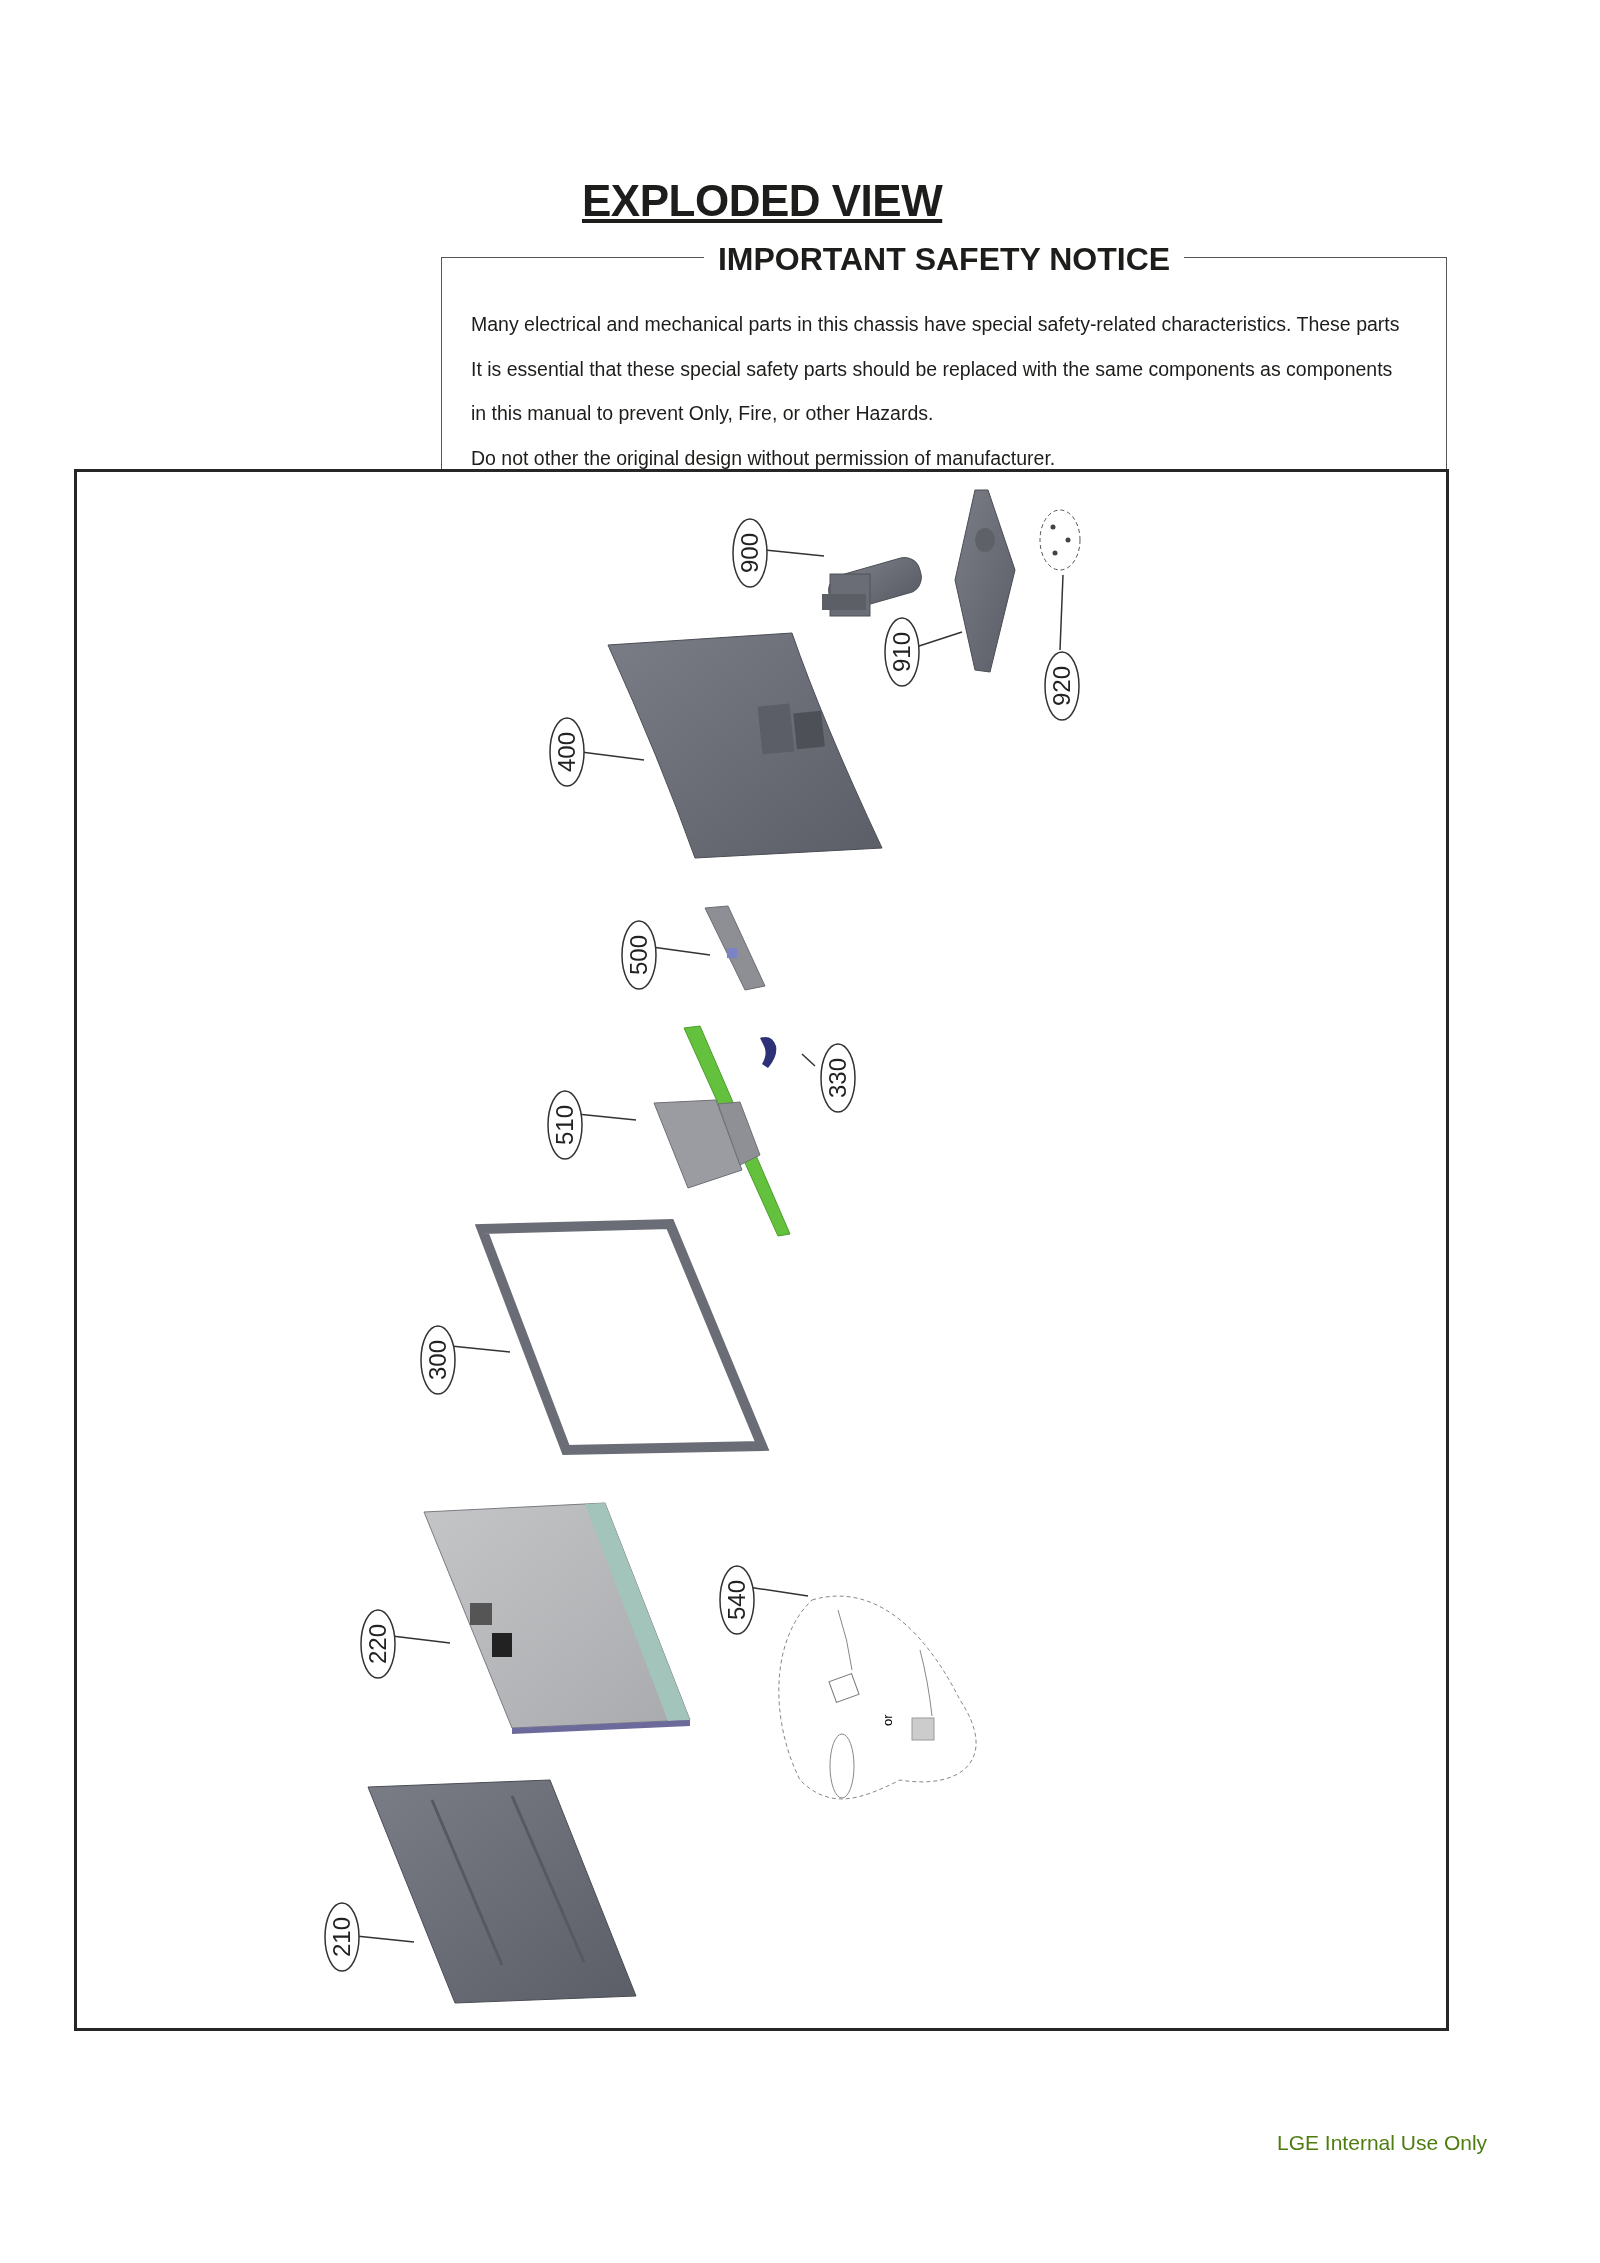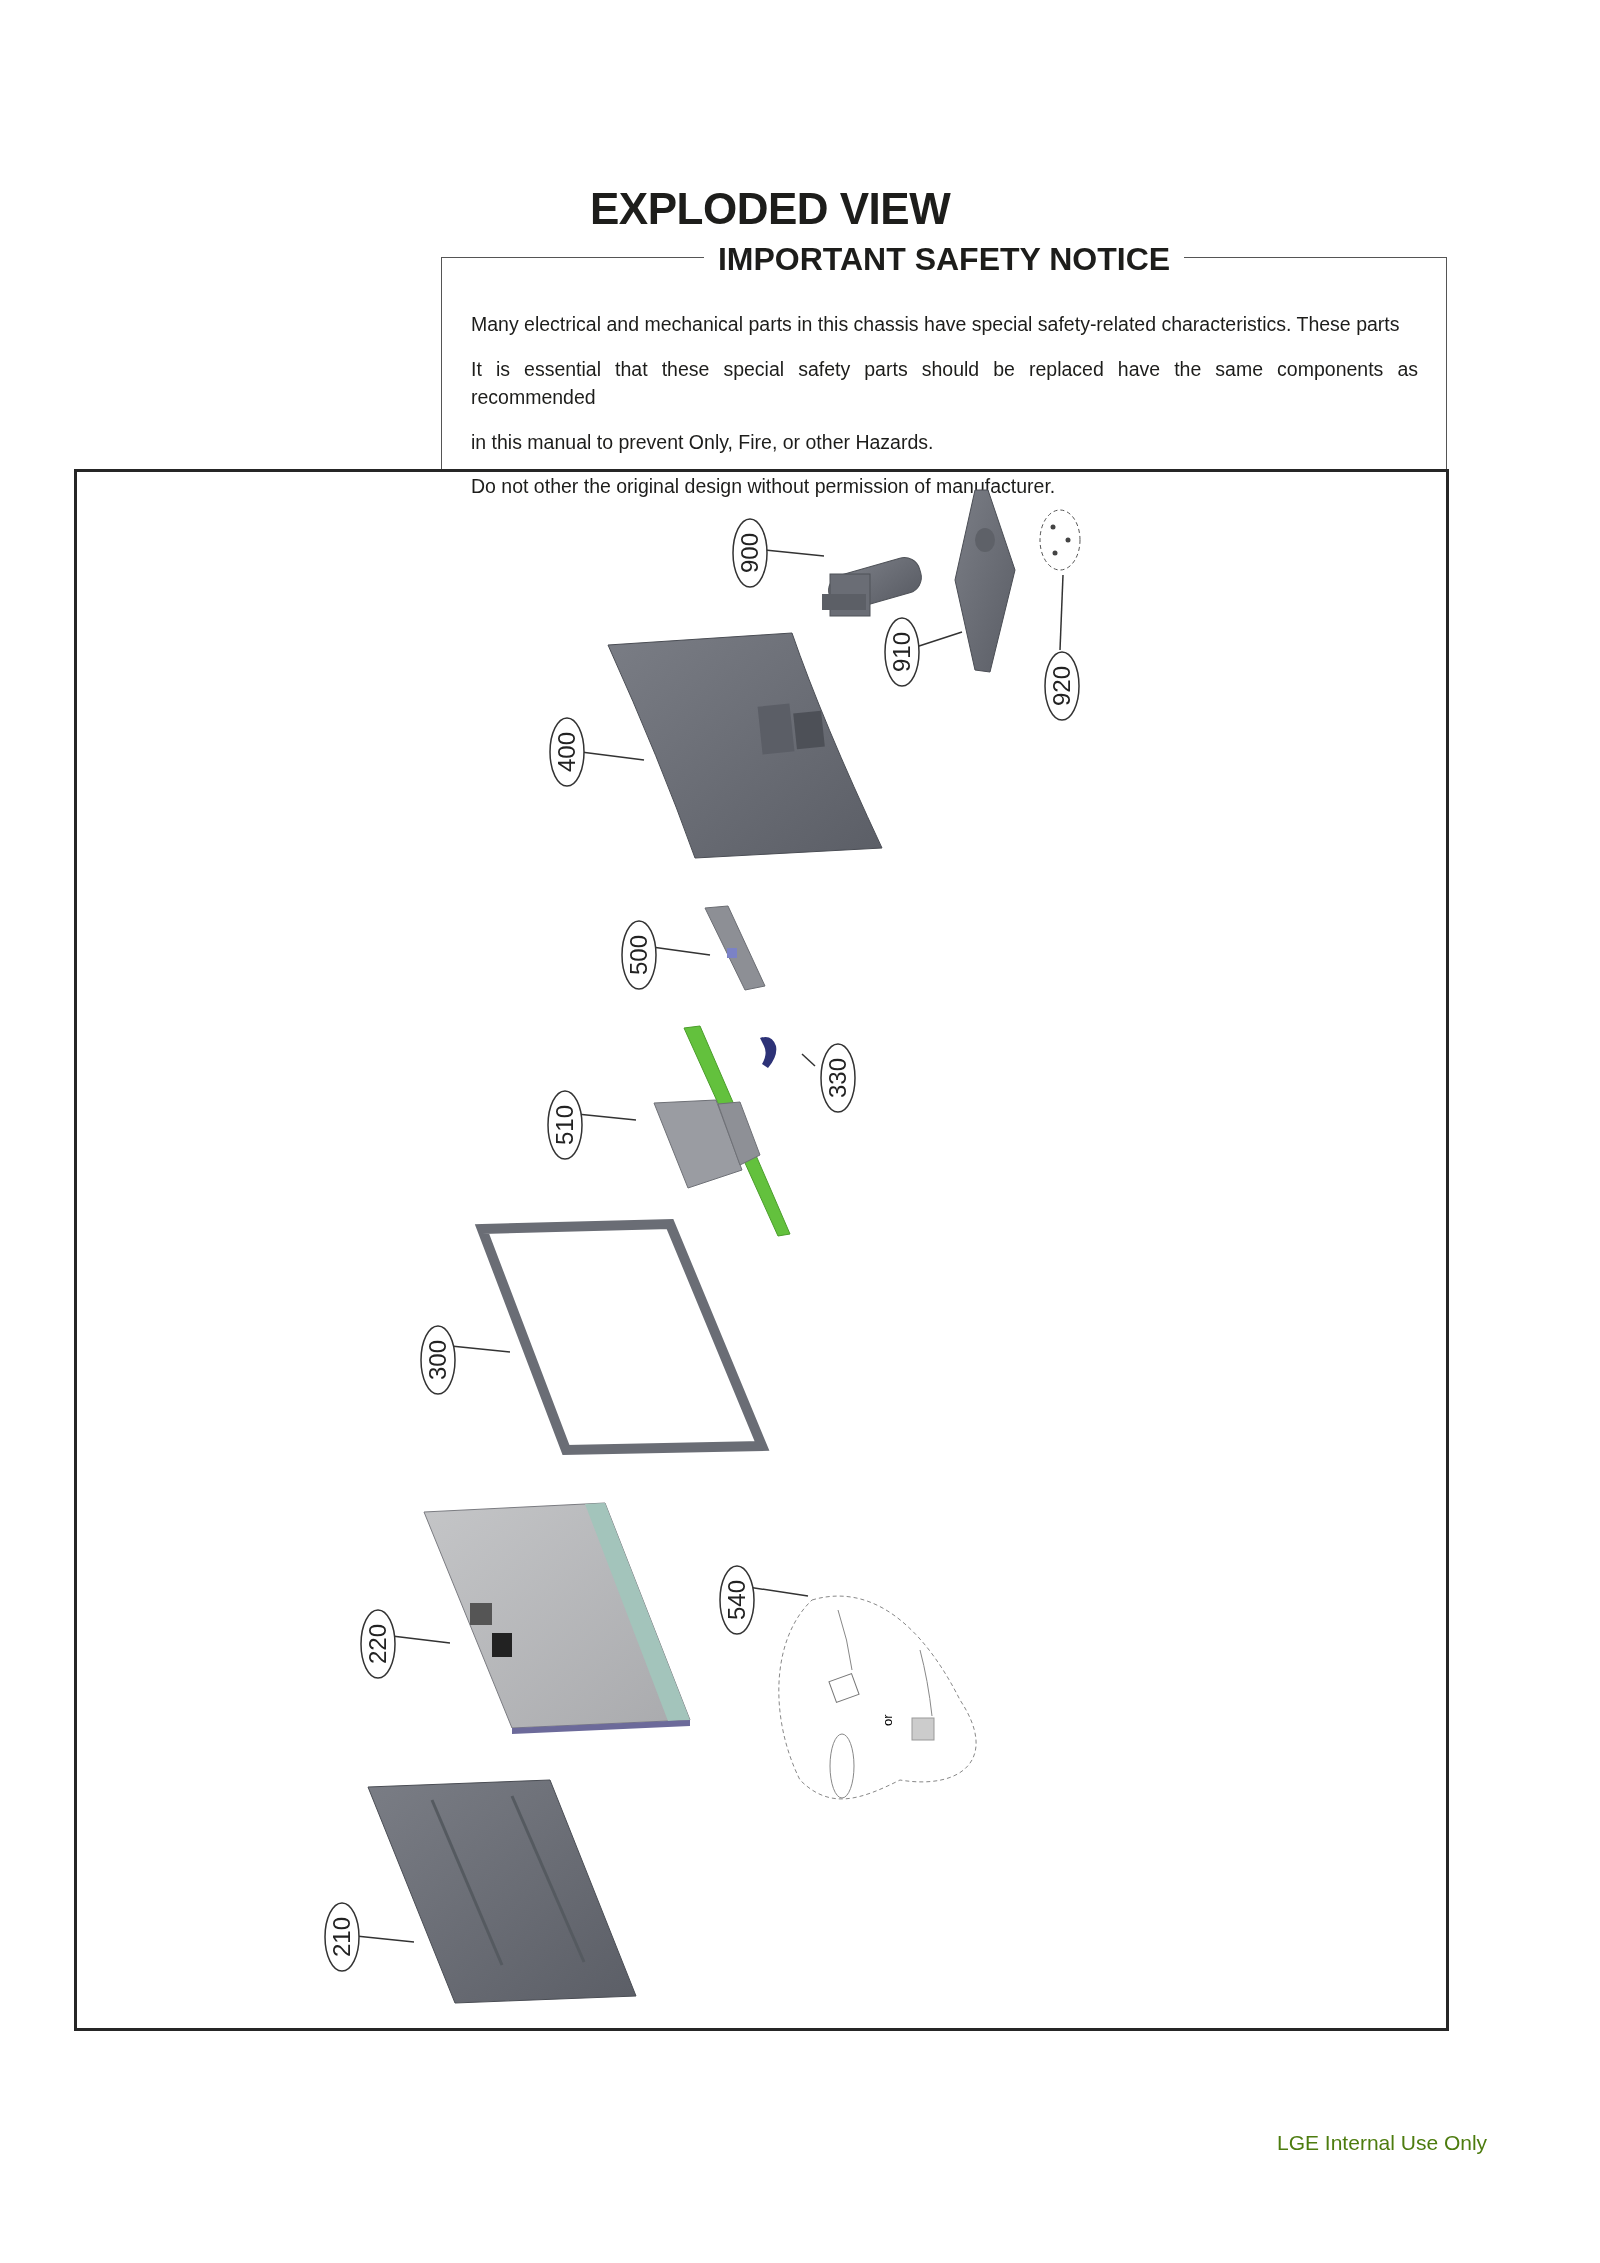--- a/index.html
+++ b/index.html
@@ -1,36 +1,36 @@
 <!DOCTYPE html>
 <html><head>
 <meta charset="utf-8">
 <style>
   html, body { margin:0; padding:0; background:#ffffff; }
   body { width:1600px; height:2263px; position:relative; overflow:hidden; font-family:"Liberation Sans", sans-serif; color:#1d1d1b; }
-  .title { position:absolute; left:582px; top:176px; font-size:44px; font-weight:bold; letter-spacing:-0.5px; margin:8px; }
+  .title { position:absolute; left:582px; top:176px; font-size:44px; font-weight:bold; letter-spacing:-0.5px; margin:0;text-decoration:underline; }
   .notice { position:absolute; left:441px; top:257px; width:1004px; height:212px; border:1.5px solid #555; border-bottom:none; }
   .notice-head { position:absolute; left:0; right:0; top:-17px; text-align:center; }
   .notice-head span { background:#fff; padding:0 14px; font-size:32px; font-weight:bold; }
   .notice-body { position:absolute; left:13px; right:12px; top:36px; font-size:19.5px; line-height:28.5px; text-align:justify; }
   .notice-body p { margin:16px; }
   .frame { position:absolute; left:74px; top:469px; width:1369px; height:1556px; border:3px solid #262626; }
   .diagram { position:absolute; left:0; top:0; width:1600px; height:2263px; }
   .footer { position:absolute; left:1277px; top:2131px; font-size:21px; color:#4d7c0f; }
 </style>
 </head>
 <body>
 
 <h1 class="title">EXPLODED VIEW</h1>
 
 <div class="notice">
   <div class="notice-head"><span>IMPORTANT SAFETY NOTICE</span></div>
   <div class="notice-body">
     <p>Many electrical and mechanical parts in this chassis have special safety-related characteristics. These parts</p>
-    <p>It is essential that these special safety parts should be replaced have the same components as recommended</p>
+    <p>It is essential that these special safety parts should be replaced with the same components as components</p>
     <p>in this manual to prevent Only, Fire, or other Hazards.</p>
     <p>Do not other the original design without permission of manufacturer.</p>
   </div>
 </div>
 
 <div class="frame"></div>
 
 <svg class="diagram" viewBox="0 0 1600 2263" xmlns="http://www.w3.org/2000/svg">
   <defs>
     <linearGradient id="gGray" x1="0" y1="0" x2="1" y2="1">

